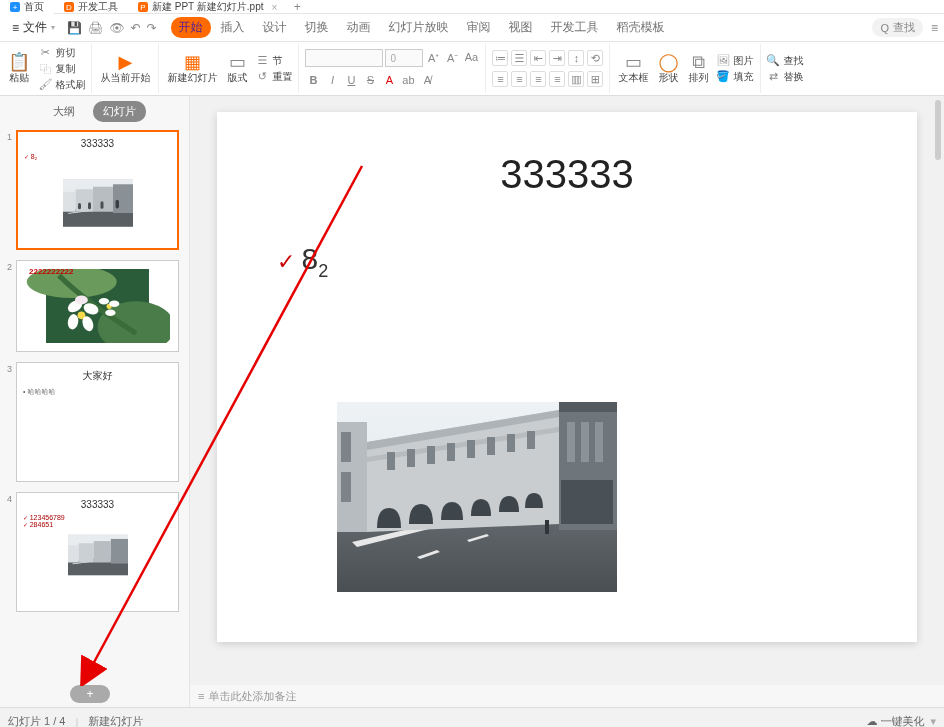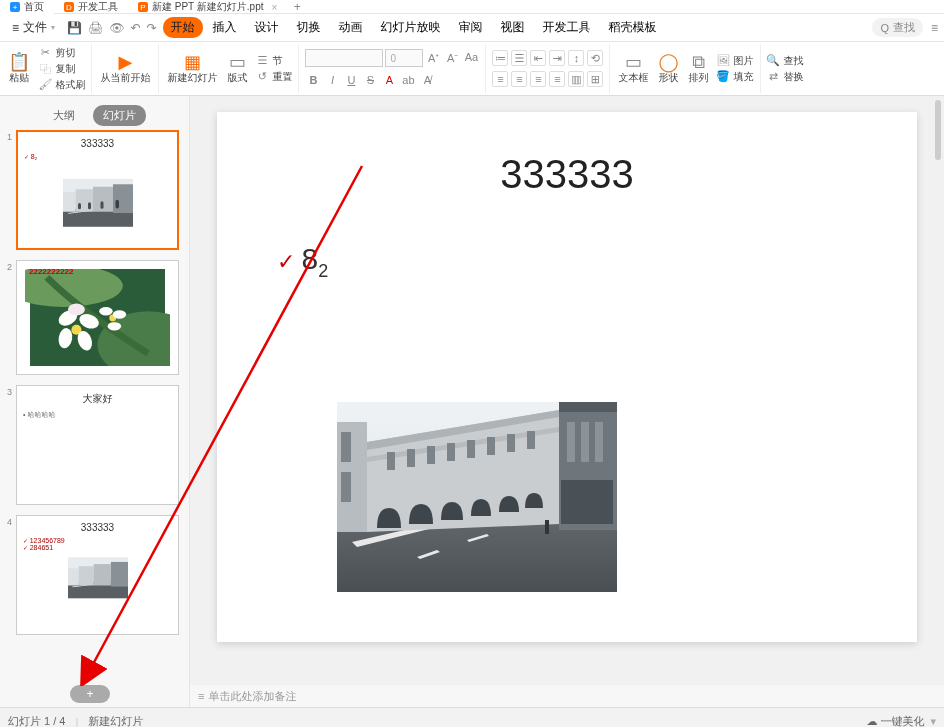--- a/index.html
+++ b/index.html
@@ -12,22 +12,22 @@
   .title-tab.active { background: #fff; }
   .title-tab.home .dot { background:#1e90ff; }
   .title-tab.tmpl .dot { background:#ff6a00; }
   .title-tab.file .dot { background:#ff6a00; }
   .title-add { width: 20px; display:flex; align-items:center; justify-content:center; color:#888; }
 
   
   .menubar { height: 28px; background: #fff; display:flex; align-items:center; padding: 0 6px; gap: 2px; border-bottom: 1px solid #e5e5e5; }
   .menu-file { display:flex; align-items:center; gap:4px; padding:2px 6px; font-size:12px; cursor:pointer; }
   .sep-icons { display:flex; gap:6px; color:#888; margin:0 4px; }
-  .tabbtn { padding: 2px 8px; font-size:12px; color:#000000; cursor:pointer; border-radius: 10px; }
-  .tabbtn.active { background:#ff6a00; color:#0f172a; }
+  .tabbtn { padding: 2px 8px; font-size:12px; color:#737373; cursor:pointer; border-radius: 10px; }
+  .tabbtn.active { background:#ff6a00; color:#4c1d95;margin-left:8px; }
   .search-box { margin-left:auto; display:flex; align-items:center; gap:4px; color:#888; background:#f2f2f2; padding:2px 8px; border-radius:10px; font-size:11px; cursor:text; }
   .hamburger { margin-left:6px; color:#888; cursor:pointer; }
 
   
   .ribbon { height: 54px; background:#fff; display:flex; align-items:stretch; padding:2px 6px; gap:6px; border-bottom:1px solid #ddd; }
   .ribbon-group { display:flex; flex-direction:row; align-items:center; gap:6px; border-right:1px solid #eee; padding-right:6px; }
   .rg-stack { display:flex; flex-direction:column; gap:2px; }
   .rg-col { display:flex; flex-direction:column; align-items:center; justify-content:center; gap:0; padding:0 2px; font-size:10px; color:#444; cursor:pointer; }
   .rg-col .icn { font-size:18px; color:#ff6a00; line-height:1; }
   .rg-col .icn.gray { color:#888; }
@@ -39,35 +39,35 @@
   .mini-icons span { width:16px; height:16px; display:flex; align-items:center; justify-content:center; border:1px solid transparent; font-size:11px; color:#888; cursor:pointer; }
   .align-group span { border:1px solid #ddd; border-radius:2px; }
 
   .drop { font-size:8px; color:#aaa; }
 
   
   .main { display:flex; height: calc(727px - 14px - 28px - 54px - 20px); background:#f0f0f0; position:relative; }
 
   
   .leftpanel { width:190px; background:#f7f7f7; border-right:1px solid #e5e5e5; display:flex; flex-direction:column; }
-  .left-tabs { height:30px; display:flex; align-items:flex-end; justify-content:center; gap:8px; }
+  .left-tabs { height:30px; display:flex; align-items:center; justify-content:center; gap:8px; }
   .lt-btn { font-size:11px; padding:3px 10px; border-radius:10px; color:#666; cursor:pointer; }
   .lt-btn.active { background:#888; color:#fff; }
 
   .thumbs { flex:1; overflow:hidden; padding:4px 10px 0 4px; display:flex; flex-direction:column; gap:10px; }
   .thumb-wrap { display:flex; gap:4px; }
   .thumb-num { width:8px; font-size:9px; color:#888; text-align:right; padding-top:2px; }
   .thumb { flex:1; background:#fff; border:1px solid #ccc; height:120px; position:relative; padding:6px; font-size:8px; cursor:pointer; }
   .thumb.selected { border:2px solid #ff6a00; }
   .thumb .t-title { text-align:center; font-size:10px; font-weight:500; margin-bottom:4px; }
   .thumb .t-bullet { font-size:7px; color:#a00; }
   .thumb .t-bullet::before { content:"✓ "; color:#c00; font-size:6px; }
   .thumb .t-img { margin:4px auto 0; display:block; }
 
-  .thumb.flower { padding:8px; overflow:hidden; height:115px; }
+  .thumb.flower { padding:8px; overflow:hidden; height:92px; }
   .thumb.thin { height:120px; }
 
   .add-slide-btn { position:absolute; bottom:4px; left:70px; width:40px; height:18px; background:#aaa; border-radius:9px; display:flex; align-items:center; justify-content:center; color:#fff; font-size:12px; cursor:pointer; }
 
   
   .canvas-area { flex:1; position:relative; background:#f1f1f1; padding:0 20px; overflow:hidden; }
   .canvas-scroll { position:absolute; right:2px; top:0; bottom:0; width:8px; }
   .scroll-thumb { width:6px; height:60px; background:#ccc; border-radius:3px; margin:4px auto; }
 
   .slide { margin:16px auto 0; width:700px; height:530px; background:#fff; box-shadow:0 2px 8px rgba(0,0,0,.15); position:relative; }

